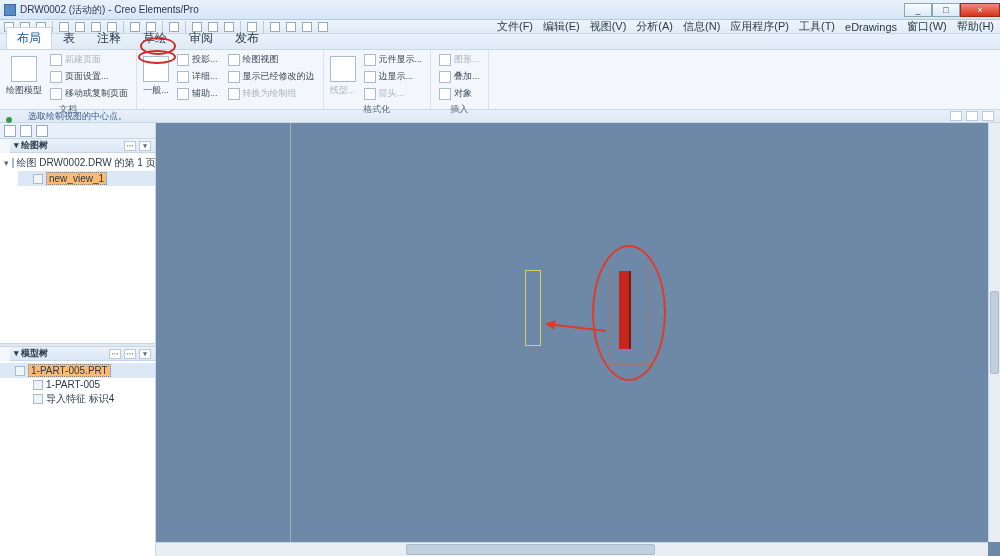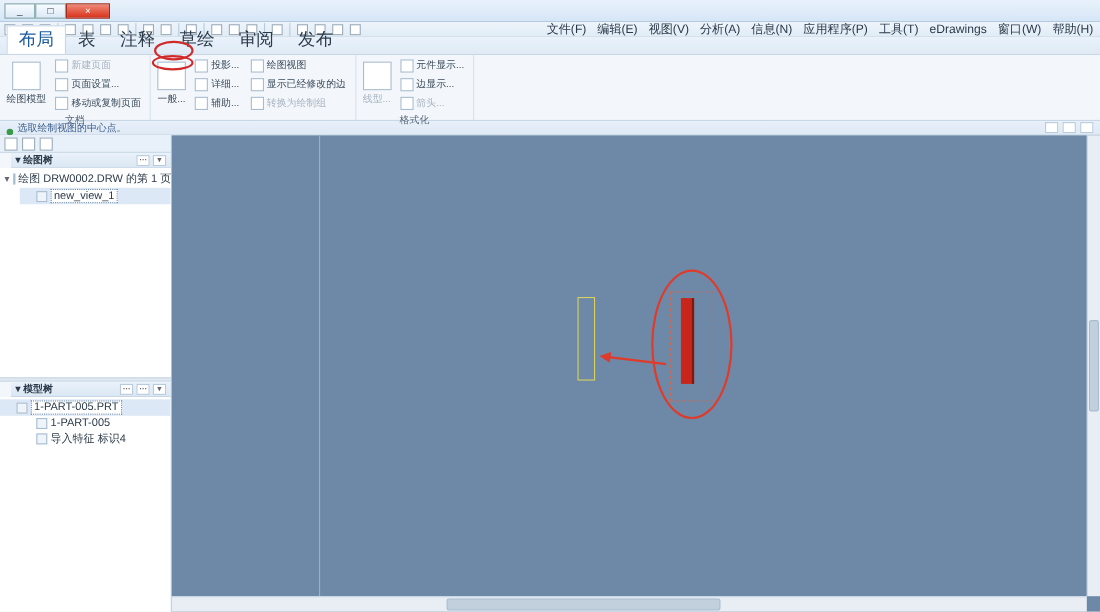--- a/index.html
+++ b/index.html
@@ -35,21 +35,21 @@
   .tb-icon { width:10px; height:10px; border:1px solid #9ab; background:#fff; }
   .tb-sep { width:1px; height:12px; background:#b8cadd; }
   .menu-item { padding:0 2px; cursor:pointer; white-space:nowrap; }
 
   
   .ribbon-tabs {
     height: 16px;
     background: linear-gradient(#e9f2fb,#dfeaf5);
     border-bottom:1px solid #c8d6e6;
     display:flex; align-items:flex-end;
-    font-size:16px; color:#2b3a4a;
+    font-size:12px; color:#2b3a4a;
     padding-left:6px; gap:0;
   }
   .rtab { padding:2px 10px 2px 10px; border:1px solid transparent; border-bottom:none; cursor:pointer; }
   .rtab.active { background:#fff; border-color:#c8d6e6; color:#185a9d; }
   .publish-circle {
     position:absolute; left:140px; top:37px; width:36px; height:18px;
     border:2px solid #d02a2a; border-radius:50%; pointer-events:none;
   }
 
   
@@ -76,21 +76,21 @@
   
   .hintbar {
     height: 13px;
     background:linear-gradient(#e8f0f9,#dfeaf5);
     border-bottom:1px solid #c8d6e6;
     font-size:9px; color:#3a5a8a;
     display:flex; align-items:center;
     padding:0 6px;
     justify-content:space-between;
   }
-  .hint-left { display:flex; align-items:flex-end; gap:4px; }
+  .hint-left { display:flex; align-items:flex-end; gap:16px; }
   .hint-dot { width:6px; height:6px; background:#3a9a4a; border-radius:50%; }
   .hint-right { display:flex; gap:4px; }
   .rcorner { width:12px; height:10px; border:1px solid #b8cadd; background:#fff; }
 
   
   .main { position:absolute; top:123px; left:0; right:0; bottom:0; display:flex; }
 
   
   .leftpane {
     width:156px; background:#f3f7fb; border-right:1px solid #c8d6e6;
@@ -104,21 +104,21 @@
     display:flex; align-items:center; justify-content:space-between;
     padding:0 4px; font-size:9px; font-weight:bold;margin-left:10px;
   }
   .lp-header .tools { display:flex; gap:3px; }
   .lp-header .tool { width:12px; height:10px; border:1px solid #b8cadd; background:#fff; font-size:7px; line-height:8px; text-align:center; color:#667; }
   .tree { flex:1 1 auto; overflow:auto; background:#fff; padding:2px 0; }
   .tree .node { display:flex; align-items:center; gap:3px; padding:1px 4px; white-space:nowrap; }
   .tree .node .exp { width:8px; text-align:center; color:#667; font-size:9px; }
   .tree .node .nicon { width:10px; height:10px; border:1px solid #a8bccf; background:#eef4fa; }
   .tree .node.sel { background:#dce8f5; }
-  .tree .node.sel .txt { border:1px dotted #6a8ab0; padding:0 2px; background:#ffffff; }
+  .tree .node.sel .txt { border:1px dotted #6a8ab0; padding:0 2px; background:#fdba74; }
   .tree .child { padding-left:18px; }
 
   .splitter { height:4px; background:#e0e8f0; border-top:1px solid #c8d6e6; border-bottom:1px solid #c8d6e6; cursor:row-resize; }
 
   
   .canvas-wrap { flex:1 1 auto; position:relative; background:#6d89a7; }
   .paper-edge { position:absolute; left:134px; top:0; bottom:0; width:1px; background:#9cb0c4; }
   .scroll-v { position:absolute; right:0; top:0; bottom:14px; width:12px; background:#e8eef4; border-left:1px solid #c8d6e6; }
   .scroll-v .thumb { position:absolute; left:1px; right:1px; top:40%; height:20%; background:#c2d0de; border:1px solid #a8bccf; border-radius:2px; }
   .scroll-h { position:absolute; left:0; right:12px; bottom:0; height:14px; background:#e8eef4; border-top:1px solid #c8d6e6; }
@@ -147,20 +147,24 @@
   }
   .arrow::before {
     content:""; position:absolute; left:-8px; top:-4px;
     border:5px solid transparent; border-right:10px solid #e03a2a;
   }
 </style>
 </head>
 <body>
 
 <div class="titlebar">
+  <div class="left">
+    <span class="app-icon"></span>
+    <span>DRW0002 (活动的) - Creo Elements/Pro</span>
+  </div>
   <div class="win-ctrls">
     <div class="win-btn min">_</div>
     <div class="win-btn max">□</div>
     <div class="win-btn close">×</div>
   </div>
 </div>
 
 <div class="toolbar">
   <div class="left">
     <span class="tb-icon"></span>
@@ -291,20 +295,39 @@
           </div>
         <div class="rbtn disabled">
             <span class="ricon"></span>
             <span>箭头...</span>
           </div>
       </div>
     </div>
     <div class="label">格式化</div>
   </div>
 
+  <div class="rgroup">
+    <div class="row">
+      <div class="col">
+        <div class="rbtn disabled">
+            <span class="ricon"></span>
+            <span>图形...</span>
+          </div>
+        <div class="rbtn">
+            <span class="ricon"></span>
+            <span>叠加...</span>
+          </div>
+        <div class="rbtn">
+            <span class="ricon"></span>
+            <span>对象</span>
+          </div>
+      </div>
+    </div>
+    <div class="label">插入</div>
+  </div>
 </div>
 <div class="proj-circle"></div>
 
 <div class="hintbar">
   <div class="hint-left">
     <span class="hint-dot"></span>
     <span>选取绘制视图的中心点。</span>
   </div>
   <div class="hint-right">
     <span class="rcorner"></span>

